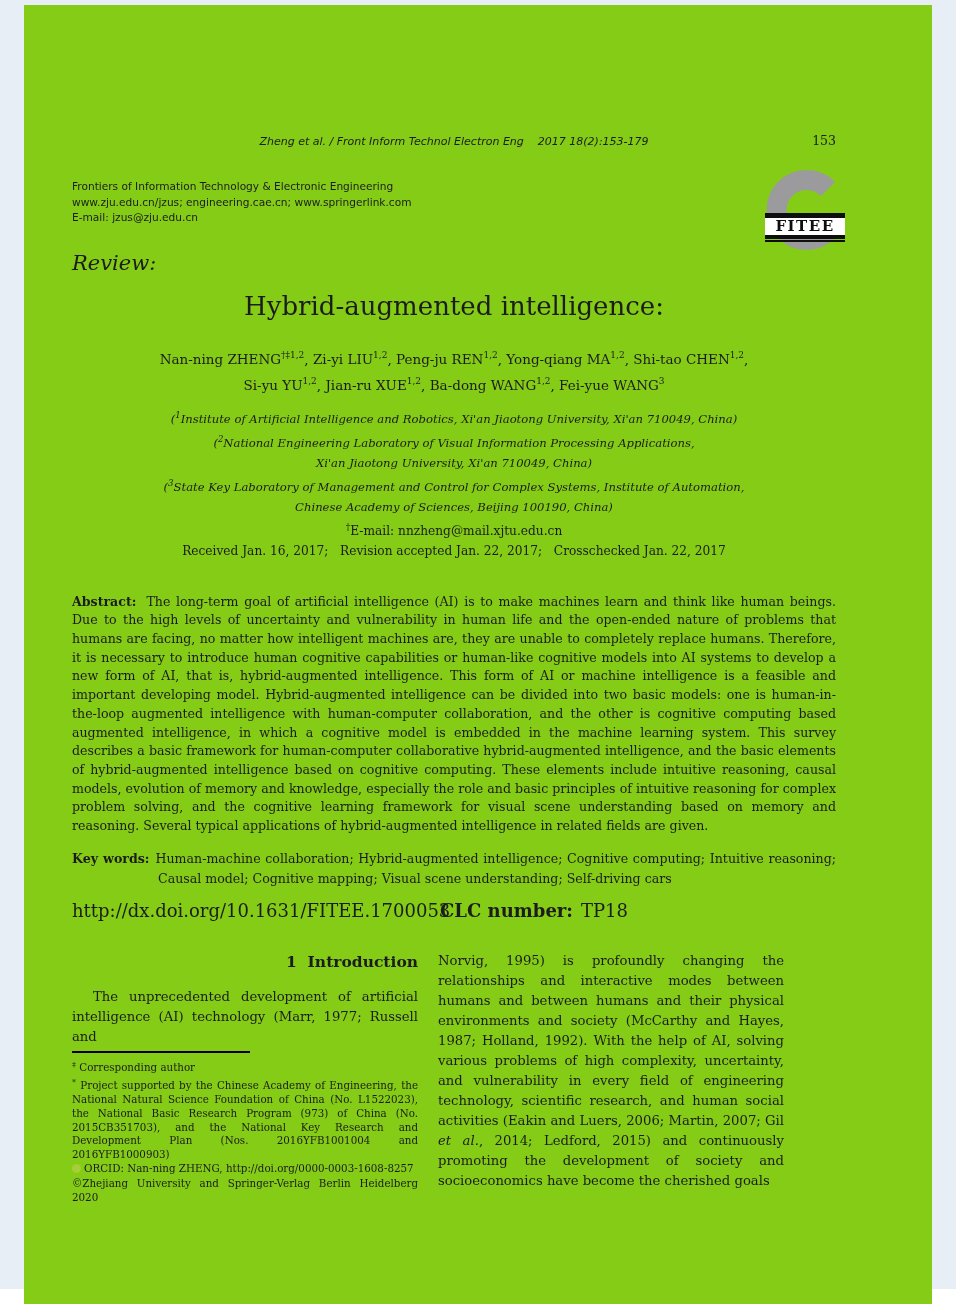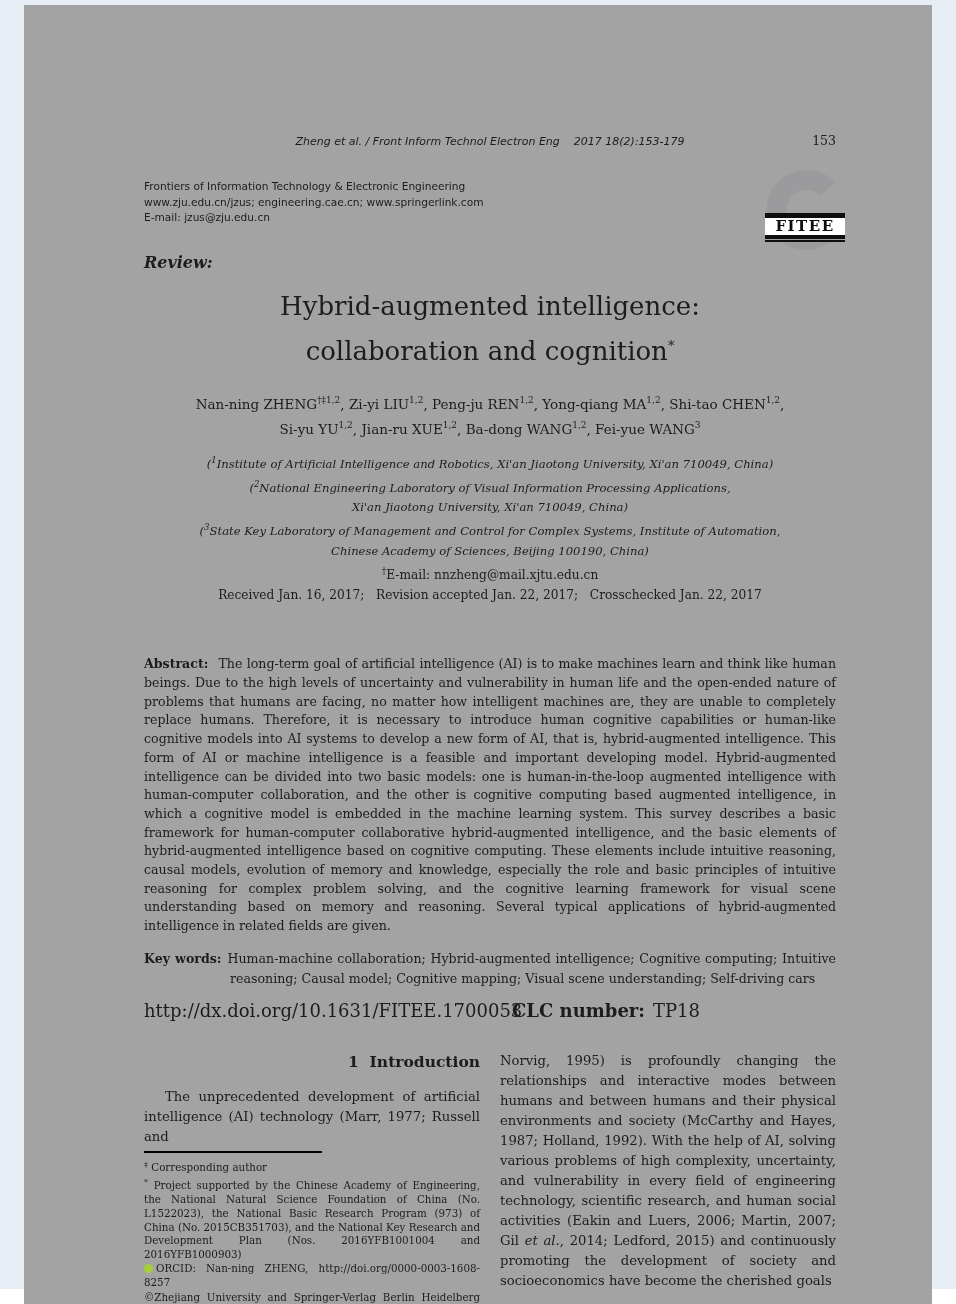--- a/index.html
+++ b/index.html
@@ -8,21 +8,21 @@
     position: relative; width: 956px; height: 1304px;
     background: #ffffff; overflow: hidden;
     font-family: "DejaVu Serif", serif; color: #1c1c1c;
   }
   .frame-top  { position: absolute; top: 0; left: 0; width: 956px; height: 5px; }
   .frame-left { position: absolute; top: 0; left: 0; width: 24px; height: 1289px; }
   .frame-right{ position: absolute; top: 0; right: 0; width: 24px; height: 1289px; }
 
   .page {
     position: absolute; left: 24px; top: 5px; width: 908px; height: 1299px;
-    background: #a3a3a3; box-sizing: border-box; padding: 128px 96px 0 120px;
+    background: #84cc16; box-sizing: border-box; padding: 128px 96px 0 48px;
   }
 
   
   .running-head { display: flex; align-items: baseline; font-size: 11px; height: 15px; }
   .rh-text { flex: 1; text-align: center; font-family: "DejaVu Sans", sans-serif; font-style: italic; white-space: pre-wrap; }
   .rh-page { width: 48px; text-align: right; font-size: 12.5px; }
 
   
   .masthead-row { display: flex; justify-content: space-between; margin-top: 31px; }
   .masthead { font-family: "DejaVu Sans", sans-serif; font-size: 10.6px; line-height: 15.5px; }
@@ -31,36 +31,36 @@
   .logo-band { position: absolute; left: 0; right: 0; top: 45px; }
   .logo-band .bar-top { height: 5px; background: #0e0e0e; }
   .logo-band .band-text {
     background: #ffffff; text-align: center; font-weight: bold;
     font-size: 15px; line-height: 17px; letter-spacing: 1.5px;
     font-family: "DejaVu Serif", serif; color: #0e0e0e;
   }
   .logo-band .bar-bottom { height: 4px; background: #0e0e0e; margin-bottom: 1px; }
   .logo-band .bar-bottom2 { height: 2px; background: #0e0e0e; }
 
-  .review { margin-top: 0; font-size: 16px; font-weight: bold; font-style: italic; line-height: 22px; }
+  .review { margin-top: 0; font-size: 21px; font-weight: normal; font-style: italic; line-height: 22px; }
 
   .title { text-align: center; margin-top: 12px; font-size: 26px; line-height: 40px; }
   .title sup { font-size: 13px; }
 
   .authors { text-align: center; margin-top: 18px; font-size: 13.5px; line-height: 22px; }
   .authors sup { font-size: 9px; }
 
   .affiliations { text-align: center; font-style: italic; font-size: 11.6px; line-height: 20px; margin-top: 10px; }
   .affiliations sup { font-size: 8.5px; }
 
   .center-line { text-align: center; font-size: 12.2px; line-height: 20px; }
   .center-line sup { font-size: 9px; }
   .dates { white-space: pre-wrap; }
 
-  .abstract { margin-top: 50px; font-size: 12.6px; line-height: 18.7px; text-align: justify; }
+  .abstract { margin-top: 32px; font-size: 12.6px; line-height: 18.7px; text-align: justify; }
   .abstract b { margin-right: 10px; }
 
   .keywords { margin-top: 13px; font-size: 12.6px; line-height: 20px; text-align: justify; padding-left: 86px; text-indent: -86px; }
   .keywords b { margin-right: 6px; }
 
   .doi-row { display: flex; font-size: 18px; line-height: 19px; }
   .doi-url { width: 368px; }
   .clc b { margin-right: 8px; }
 
   .columns { display: flex; gap: 20px; margin-top: 31px; }
@@ -107,21 +107,20 @@
           <div class="bar-bottom"></div>
           <div class="bar-bottom2"></div>
         </div>
       </div>
     </div>
 
     <div class="review">Review:</div>
 
     <div class="title">
       <div>Hybrid-augmented intelligence:</div>
-      <div><span>collaboration and cognition</span><sup>*</sup></div>
     </div>
 
     <div class="authors">
       <div><span>Nan-ning ZHENG</span><sup>†‡1,2</sup><span>, </span><span>Zi-yi LIU</span><sup>1,2</sup><span>, </span><span>Peng-ju REN</span><sup>1,2</sup><span>, </span><span>Yong-qiang MA</span><sup>1,2</sup><span>, </span><span>Shi-tao CHEN</span><sup>1,2</sup><span>,</span></div>
       <div><span>Si-yu YU</span><sup>1,2</sup><span>, </span><span>Jian-ru XUE</span><sup>1,2</sup><span>, </span><span>Ba-dong WANG</span><sup>1,2</sup><span>, </span><span>Fei-yue WANG</span><sup>3</sup><span></span></div>
     </div>
 
     <div class="affiliations">
       <div><span>(</span><sup>1</sup><span>Institute of Artificial Intelligence and Robotics, Xi'an Jiaotong University, Xi'an 710049, China)</span></div>
       <div><span>(</span><sup>2</sup><span>National Engineering Laboratory of Visual Information Processing Applications,</span></div>
@@ -144,21 +143,21 @@
 
     <div class="columns">
       <div class="col">
         <h2 class="intro-heading">1  Introduction</h2>
         <p class="para-first">The unprecedented development of artificial intelligence (AI) technology (Marr, 1977; Russell and</p>
         <div class="footnote-rule"></div>
         <div class="footnotes">
           <p><sup>‡</sup><span> Corresponding author</span></p>
           <p><sup>*</sup><span> Project supported by the Chinese Academy of Engineering, the National Natural Science Foundation of China (No. L1522023), the National Basic Research Program (973) of China (No. 2015CB351703), and the National Key Research and Development Plan (Nos. 2016YFB1001004 and 2016YFB1000903)</span></p>
           <p><span class="orcid-dot" style="background:#a6ce39"></span><span>ORCID: Nan-ning ZHENG, </span><span>http://doi.org/0000-0003-1608-8257</span></p>
-          <p>©Zhejiang University and Springer-Verlag Berlin Heidelberg 2017</p>
+          <p>©Zhejiang University and Springer-Verlag Berlin Heidelberg 2020</p>
         </div>
       </div>
       <div class="col">
         <p><span>Norvig, 1995) is profoundly changing the relationships and interactive modes between humans and between humans and their physical environments and society (McCarthy and Hayes, 1987; Holland, 1992). With the help of AI, solving various problems of high complexity, uncertainty, and vulnerability in every field of engineering technology, scientific research, and human social activities (Eakin and Luers, 2006; Martin, 2007; Gil </span><i>et al.</i><span>, 2014; Ledford, 2015) and continuously promoting the development of society and socioeconomics have become the cherished goals</span></p>
       </div>
     </div>
 
   </div>
 </div>
 

